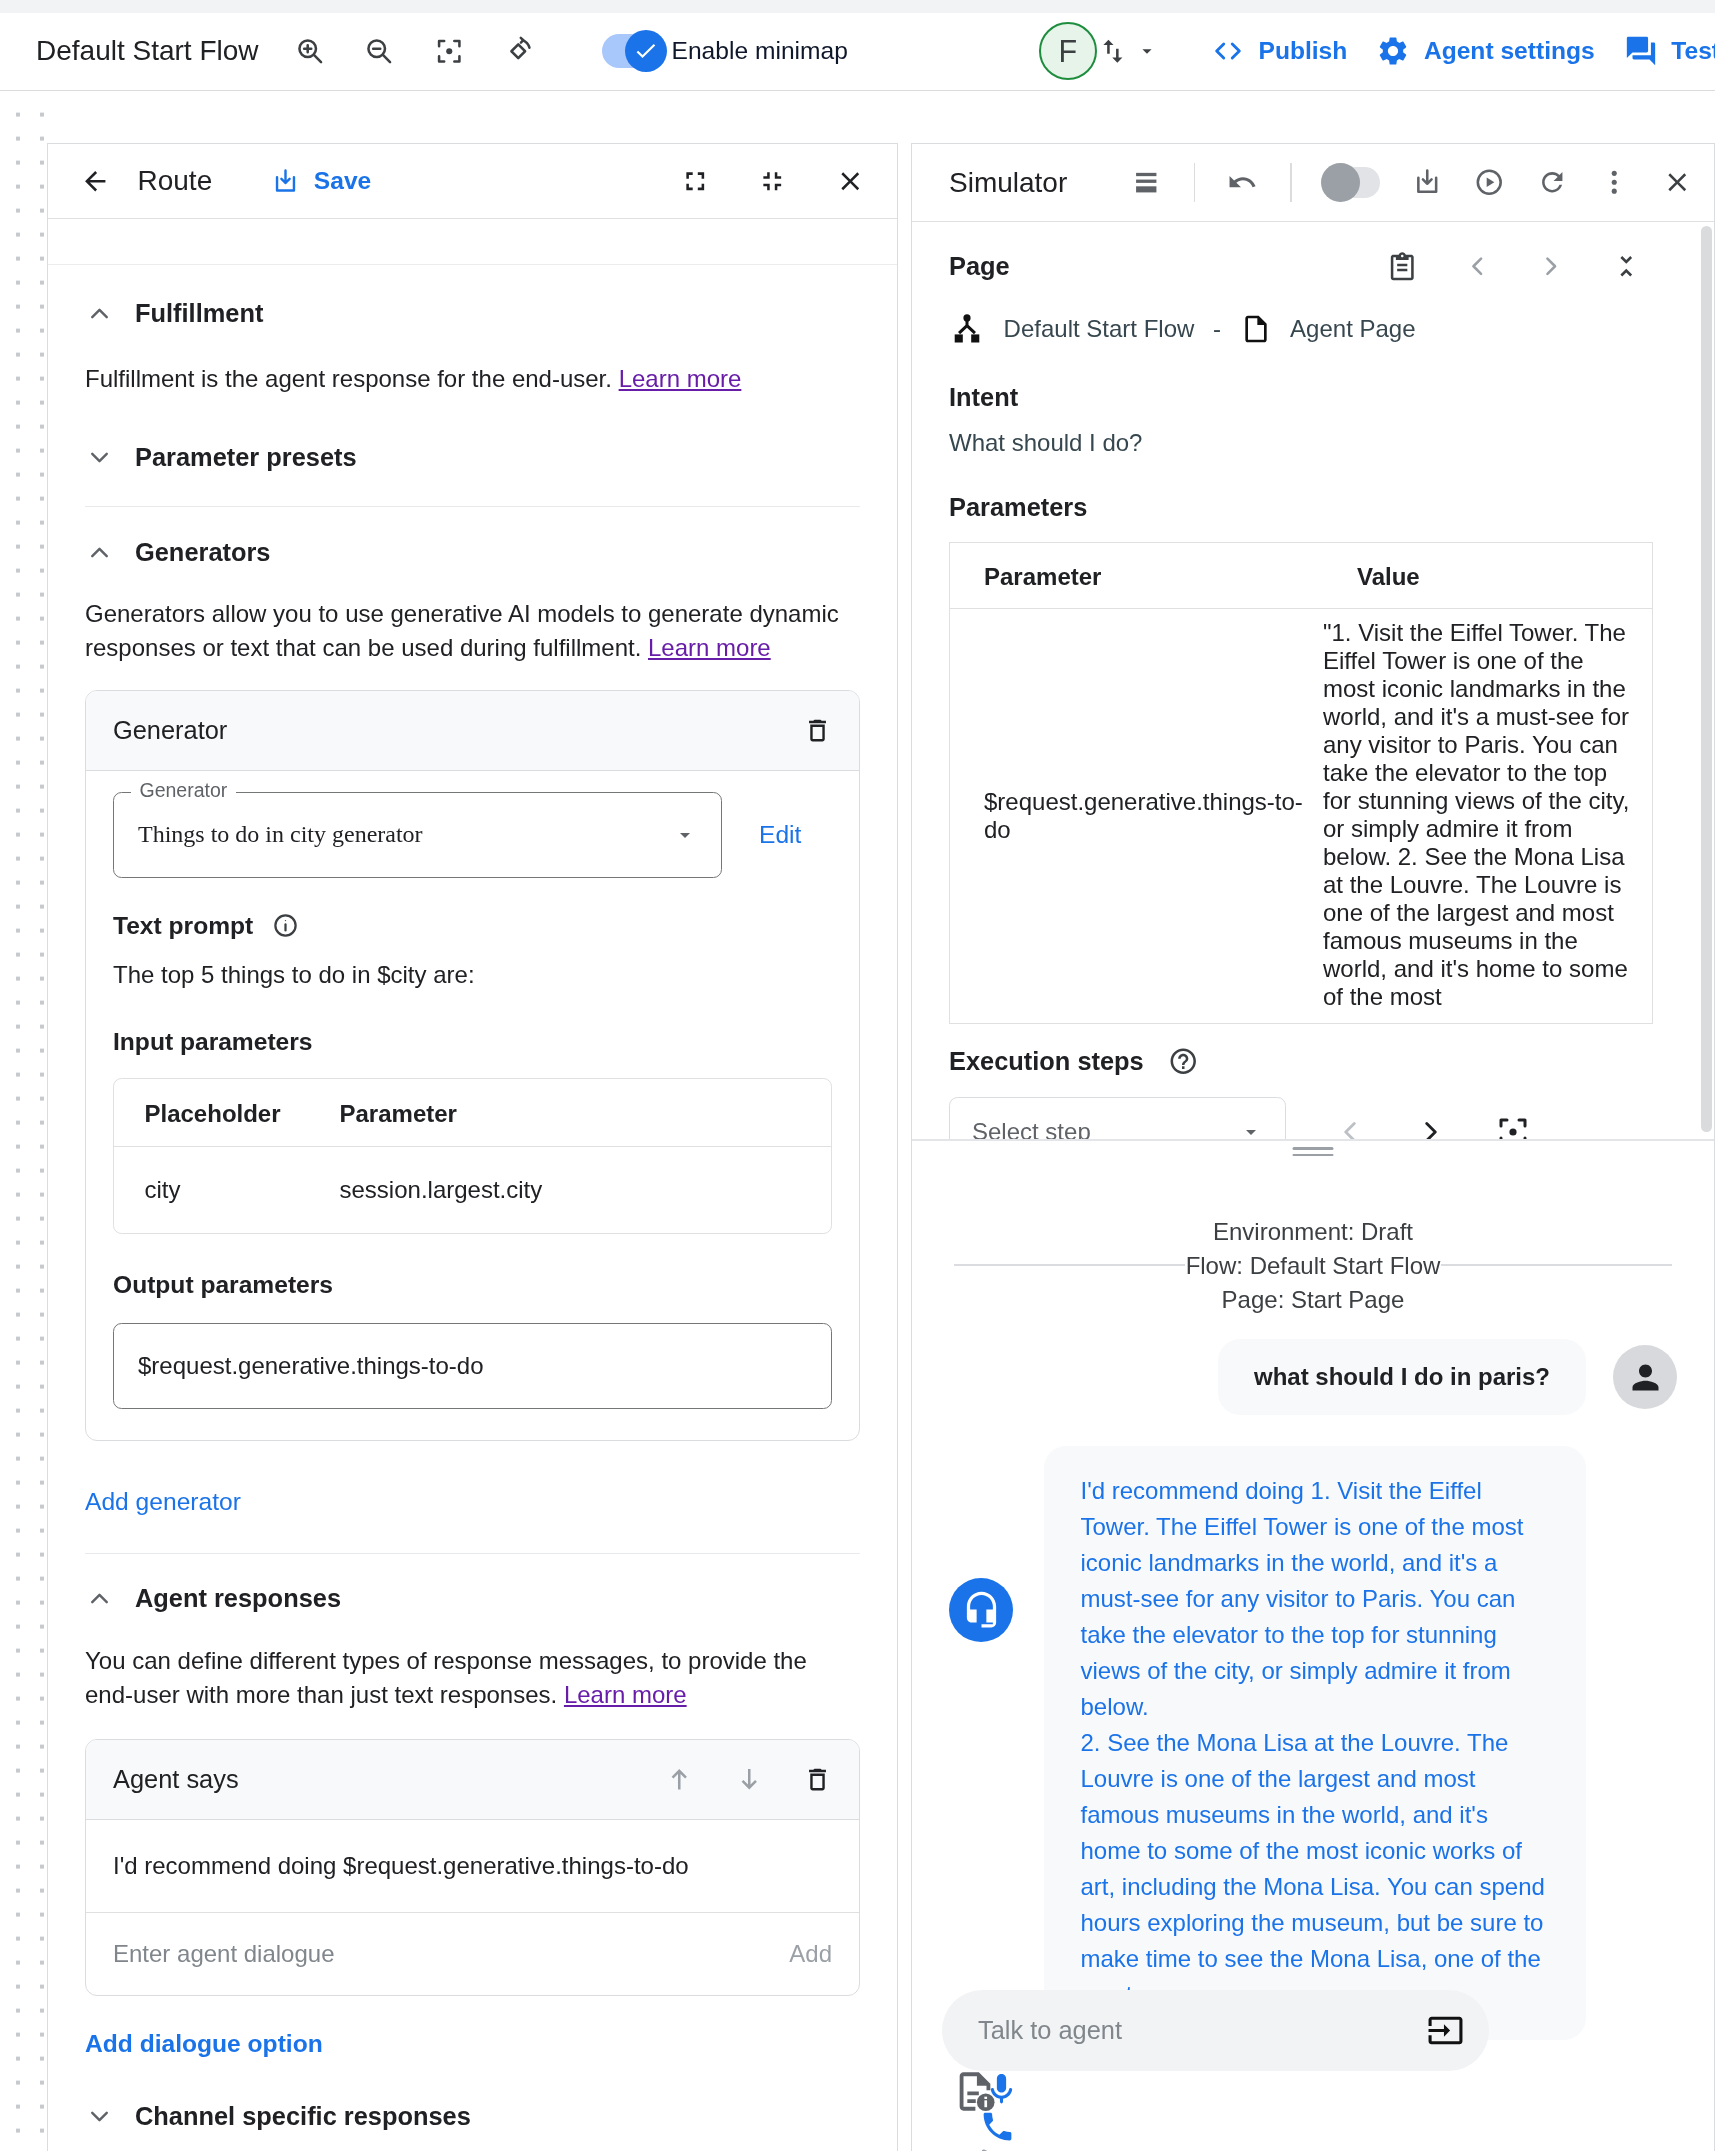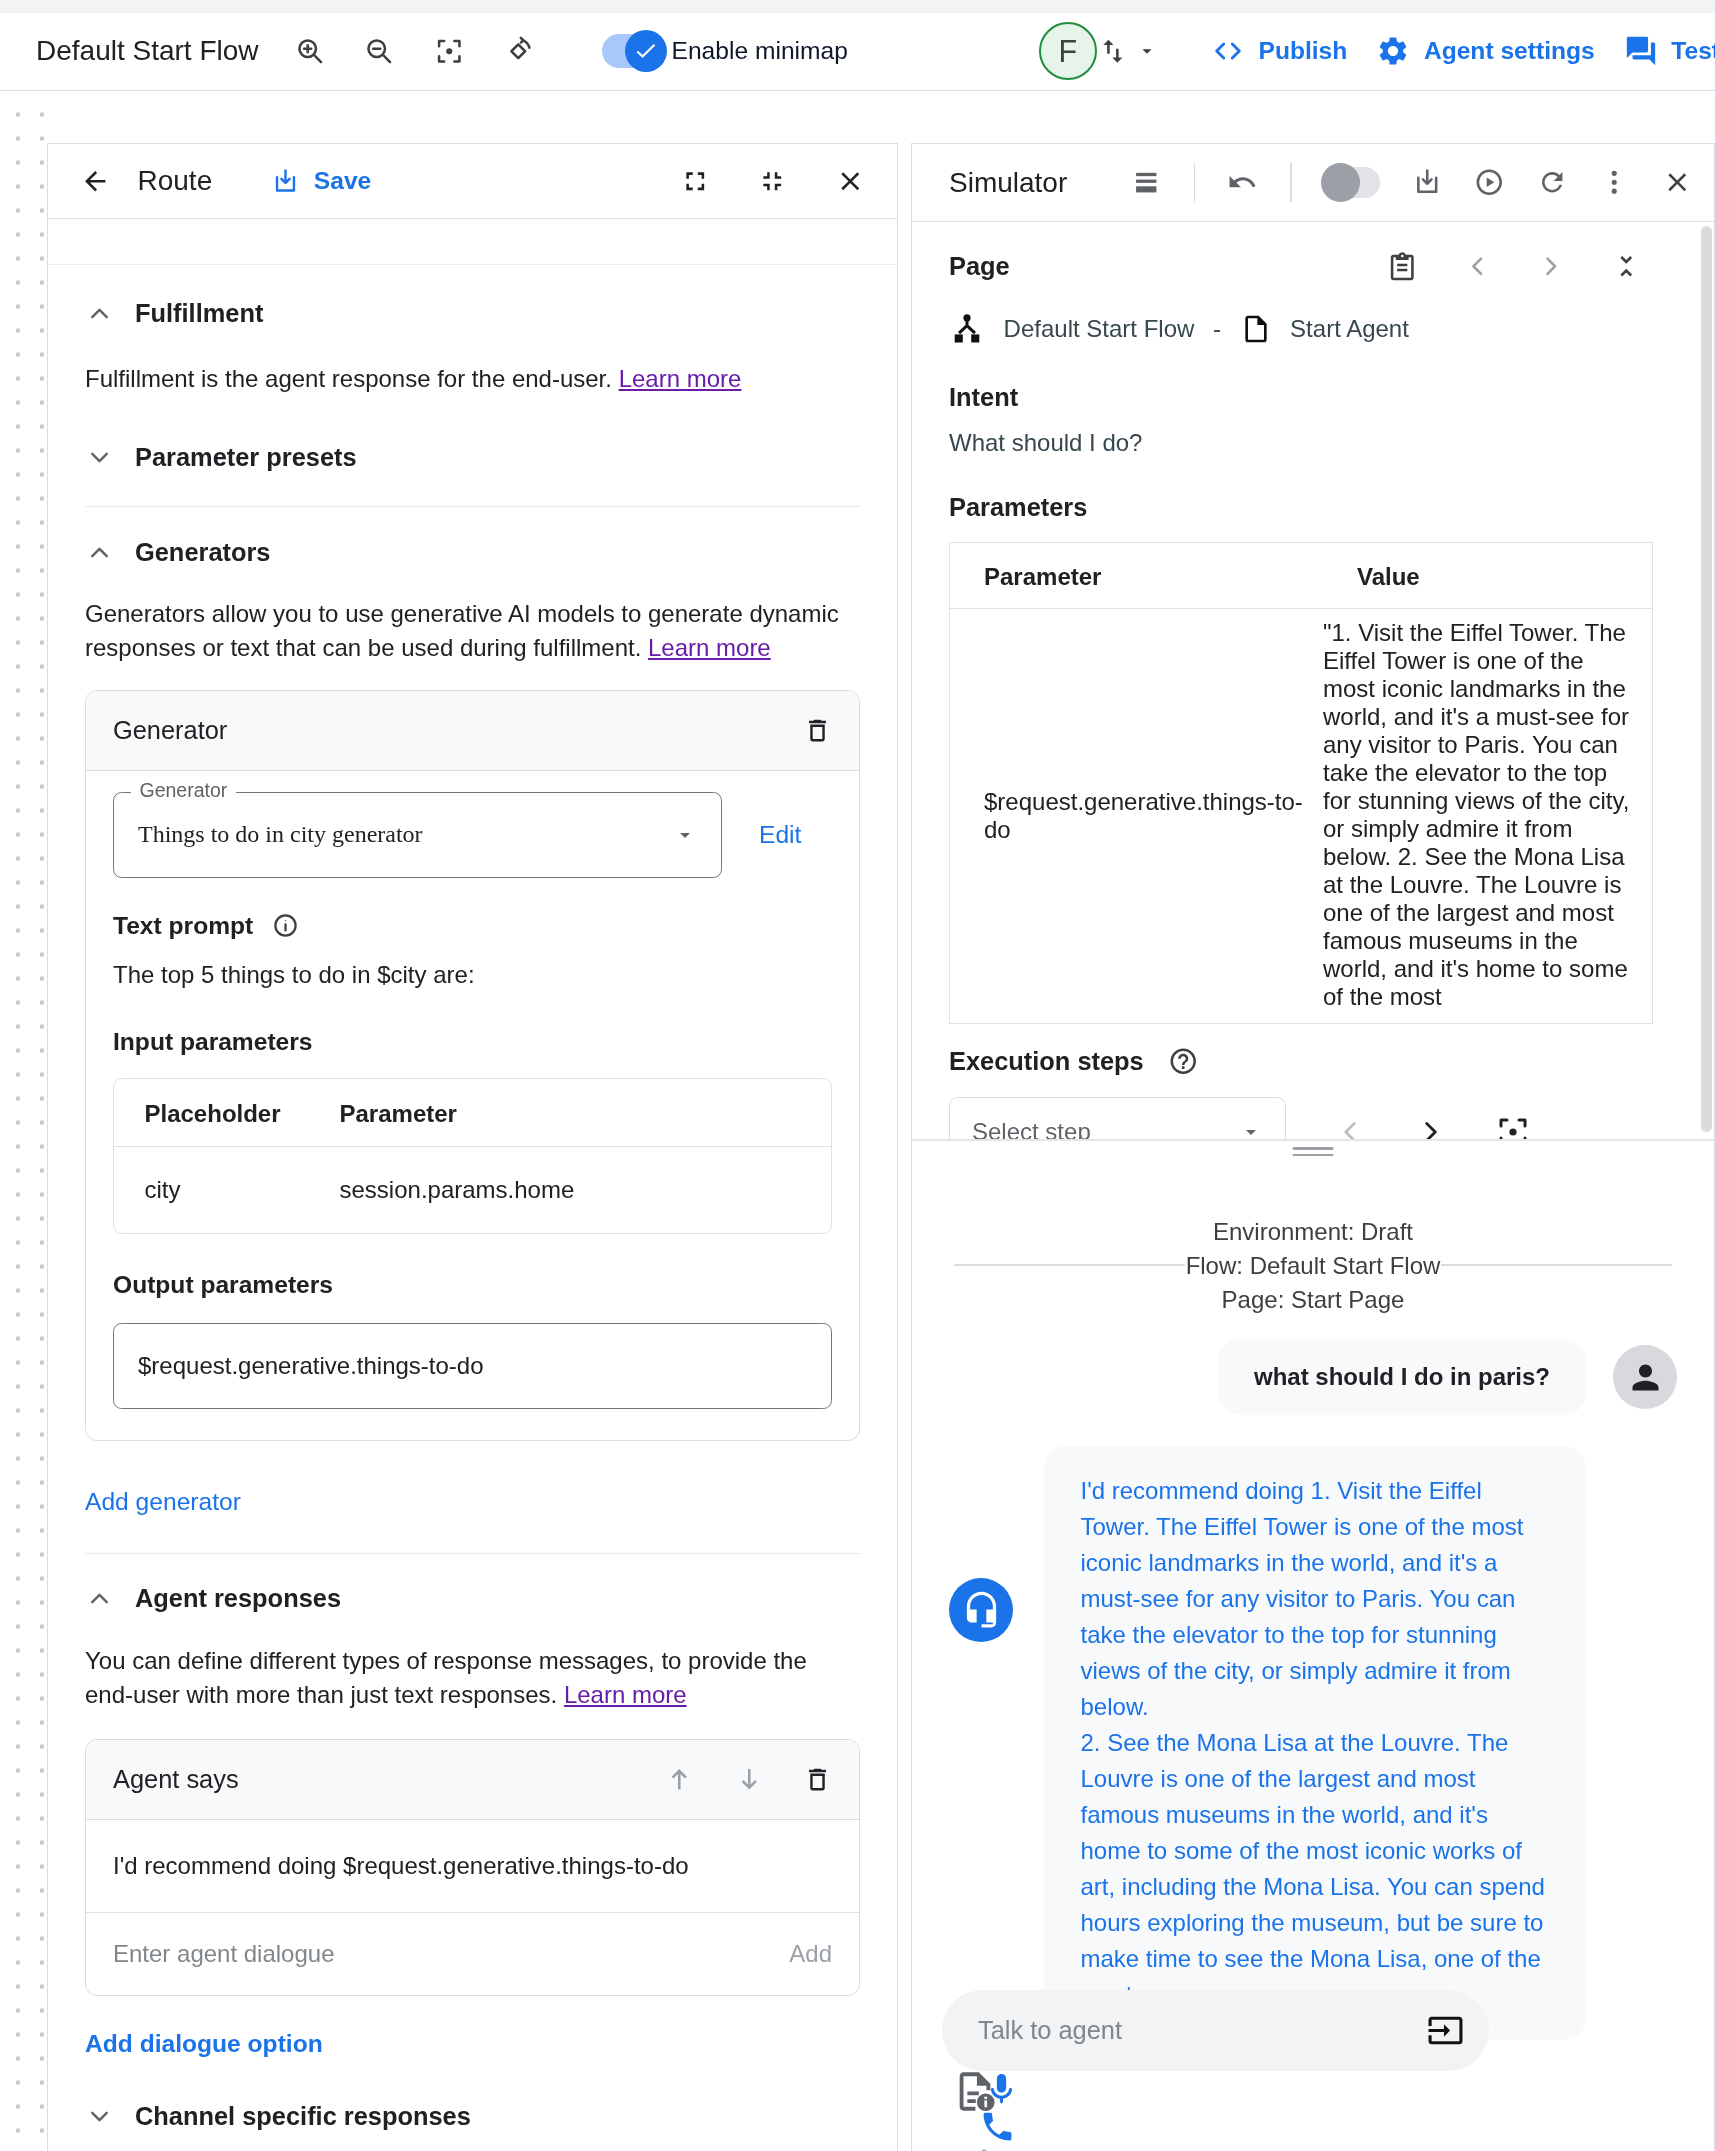--- a/index.html
+++ b/index.html
@@ -328,21 +328,21 @@
               <col style="width:195px">
               <col>
             </colgroup>
           <tbody>
               <tr>
             <th>Placeholder</th>
             <th>Parameter</th>
           </tr>
           <tr>
             <td>city</td>
-            <td>session.params.home</td>
+            <td>session.largest.city</td>
           </tr>
         </tbody>
           </table>
         <div class="bold-label" style="margin-top:37px">Output parameters</div>
         <div class="outlined-input" style="margin-top:24px">
           <span>$request.generative.things-to-do</span>
         </div>
       </div>
     </div>
 
@@ -493,21 +493,21 @@
             <rect x="14.8" y="15.6" width="5.4" height="5.4"></rect>
           </svg>
         </span>
       <span>Default Start Flow</span>
       <span>-</span>
       <span class="ic" style="width:32px;height:32px">
           <svg viewBox="0 0 24 24" fill="currentColor">
             <path d="M14 2H6c-1.1 0-2 .9-2 2v16c0 1.1.9 2 2 2h12c1.1 0 2-.9 2-2V8l-6-6zm4 18H6V4h7v5h5v11z"></path>
           </svg>
         </span>
-      <span>Start Agent</span>
+      <span>Agent Page</span>
     </div>
 
     <div class="h-bold" style="margin-top:36px">Intent</div>
     <div style="margin-top:17px;font-size:24px;color:#37474f">What should I do?</div>
 
     <div class="h-bold" style="margin-top:36px">Parameters</div>
     <table class="param-table" style="margin-top:20.3px">
       <tbody>
           <tr>
         <th style="width:373px">Parameter</th>

